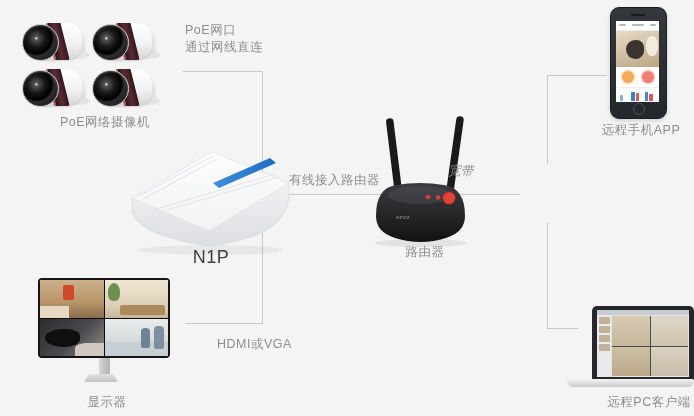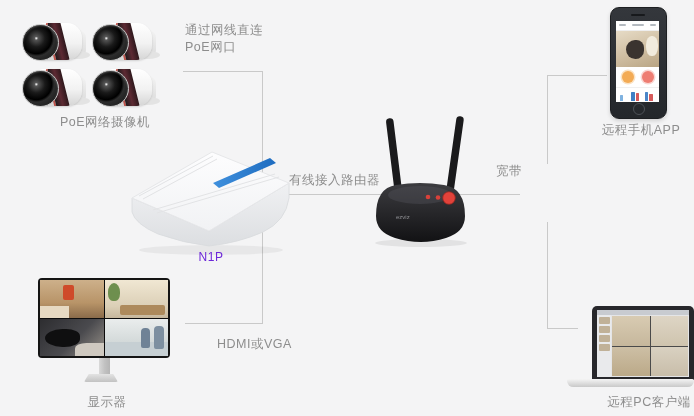--- a/index.html
+++ b/index.html
@@ -120,22 +120,22 @@
       <div class="cam-mount-base"></div>
       <div class="cam-body">
           <div class="cam-band"></div>
         </div>
       <div class="cam-lens"></div>
     </div>
   </div>
   <div class="lbl center" style="left:45px;top:114px;width:120px;">PoE网络摄像机</div>
 
   <div class="lbl" style="left:185px;top:22px;">
+    <div>PoE网口</div>
     <div>通过网线直连</div>
-    <div>PoE网口</div>
   </div>
 
   <svg style="left:123px;top:146px;" width="170" height="112" viewBox="0 0 170 112">
     <defs>
       <linearGradient id="nvrTop" x1="0" y1="0" x2="0" y2="1">
         <stop offset="0" stop-color="#fdfdfe"></stop>
           <stop offset="1" stop-color="#f1f2f4"></stop>
       </linearGradient>
       <linearGradient id="nvrBody" x1="0" y1="0" x2="0" y2="1">
         <stop offset="0" stop-color="#f0f1f3"></stop>
@@ -148,43 +148,44 @@
     </defs>
     <ellipse cx="88" cy="104" rx="72" ry="5" fill="rgba(0,0,0,0.05)"></ellipse>
     <path d="M9,52 L9,66 Q12,78 35,88 Q60,97 86,100 Q115,97 140,86 Q163,75 166,52 L166,37 L86,85 Z" fill="url(#nvrBody)" stroke="#d8dadd" stroke-width="0.8"></path>
     <polygon points="9,52 89,6 166,37 86,85" fill="url(#nvrTop)" stroke="#e6e7e9" stroke-width="1"></polygon>
     <line x1="16" y1="50" x2="90" y2="10" stroke="#e2e3e5" stroke-width="1"></line>
     <line x1="20" y1="53" x2="94" y2="13" stroke="#e2e3e5" stroke-width="1"></line>
     <line x1="30" y1="64" x2="152" y2="28" stroke="#e2e3e5" stroke-width="1"></line>
     <line x1="34" y1="67" x2="156" y2="31" stroke="#e2e3e5" stroke-width="1"></line>
     <polygon points="90,37 147,12 153,17 96,42" fill="url(#stripeBlue)"></polygon>
   </svg>
-  <div class="lbl center" style="left:161px;top:249px;width:100px;font-size:12px;color:#6d28d9;">N1P</div>
+  <div class="lbl center" style="left:161px;top:249px;width:100px;font-size:18px;color:#404040;">N1P</div>
 
   <div class="lbl" style="left:289px;top:172px;">有线接入路由器</div>
 
   <svg style="left:370px;top:110px;" width="106" height="138" viewBox="0 0 106 138">
     <defs>
       <linearGradient id="rBody" x1="0" y1="0" x2="0" y2="1">
         <stop offset="0" stop-color="#3c3c40"></stop>
           <stop offset="1" stop-color="#121214"></stop>
       </linearGradient>
     </defs>
     <ellipse cx="51" cy="133" rx="46" ry="4" fill="rgba(0,0,0,0.07)"></ellipse>
     <rect x="20.5" y="8" width="7.5" height="80" rx="3.75" fill="#1a1a1c" transform="rotate(-7 24 48)"></rect>
     <rect x="81" y="6" width="7.5" height="82" rx="3.75" fill="#1a1a1c" transform="rotate(8 85 47)"></rect>
     <path d="M6,106 Q6,78 26,75 Q50,71 74,75 Q95,78 95,106 Q95,122 76,128 Q51,136 25,128 Q6,122 6,106 Z" fill="url(#rBody)"></path>
     <ellipse cx="50" cy="85" rx="32" ry="9" fill="#53535a" opacity="0.4"></ellipse>
     <circle cx="79" cy="88" r="6.3" fill="#e2423a" stroke="#8e241f" stroke-width="0.8"></circle>
     <circle cx="58" cy="87" r="2.3" fill="#d8413a"></circle>
     <circle cx="68" cy="87.5" r="2.3" fill="#d8413a"></circle>
     <text x="26" y="109" font-size="6" fill="#8f9094">ezviz</text>
   </svg>
-
-  <div class="lbl" style="left:496px;top:163px;">宽带</div>
+  <div class="lbl center" style="left:375px;top:244px;width:100px;">路由器</div>
+
+  <div class="lbl" style="left:448px;top:163px;font-style:italic;">宽带</div>
 
 
   <div class="phone">
     <div class="ph-speaker"></div>
     <div class="ph-screen">
       <div class="ph-status">
         <i style="left:3px;width:7px;"></i>
           <i style="left:16px;width:12px;"></i>
           <i style="right:3px;width:6px;"></i>
       </div>

